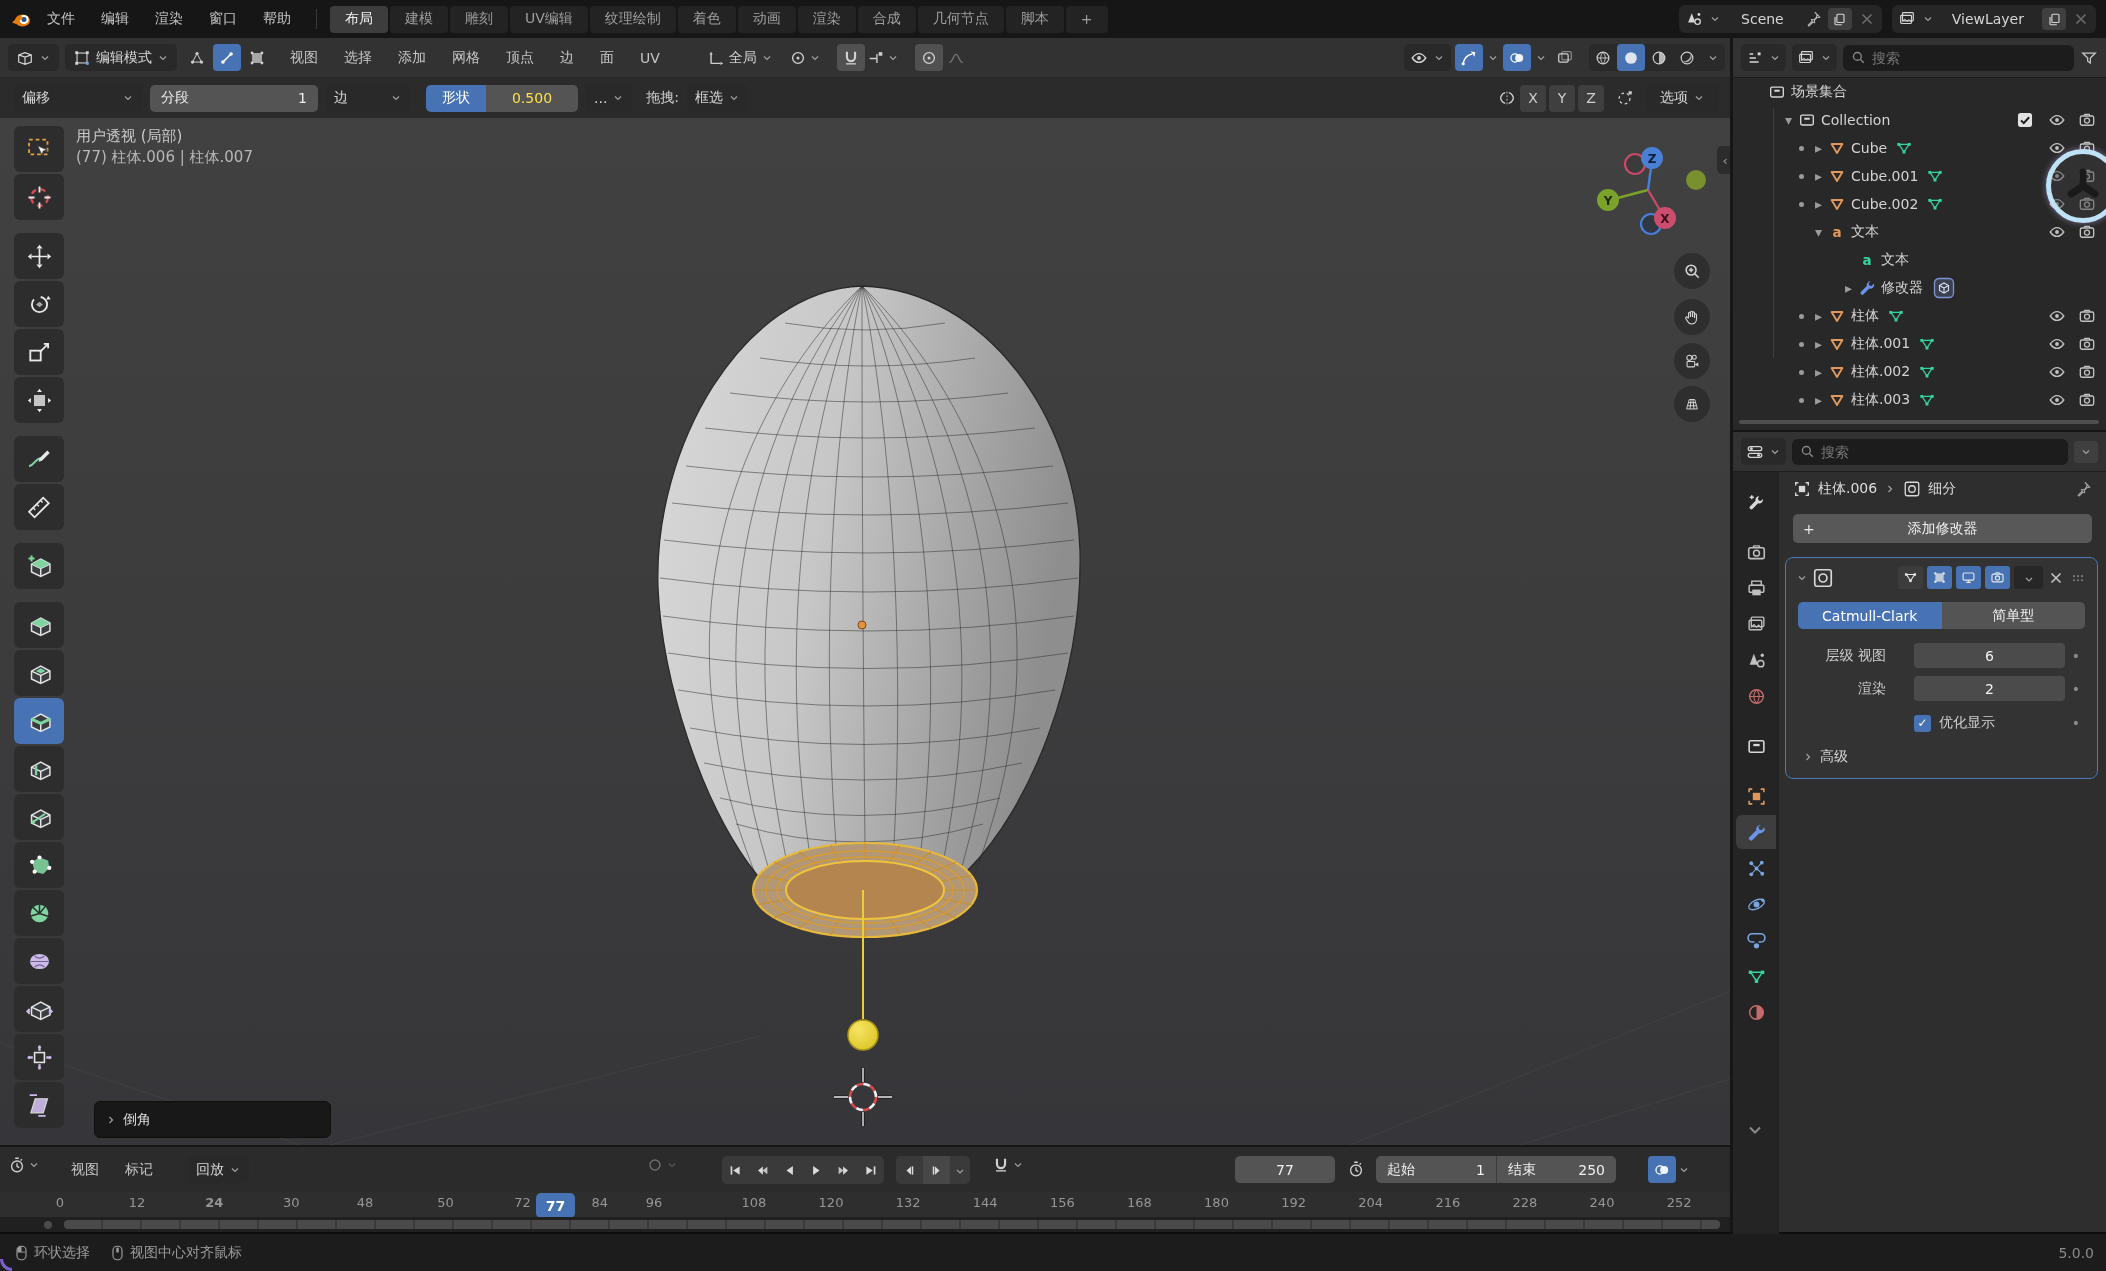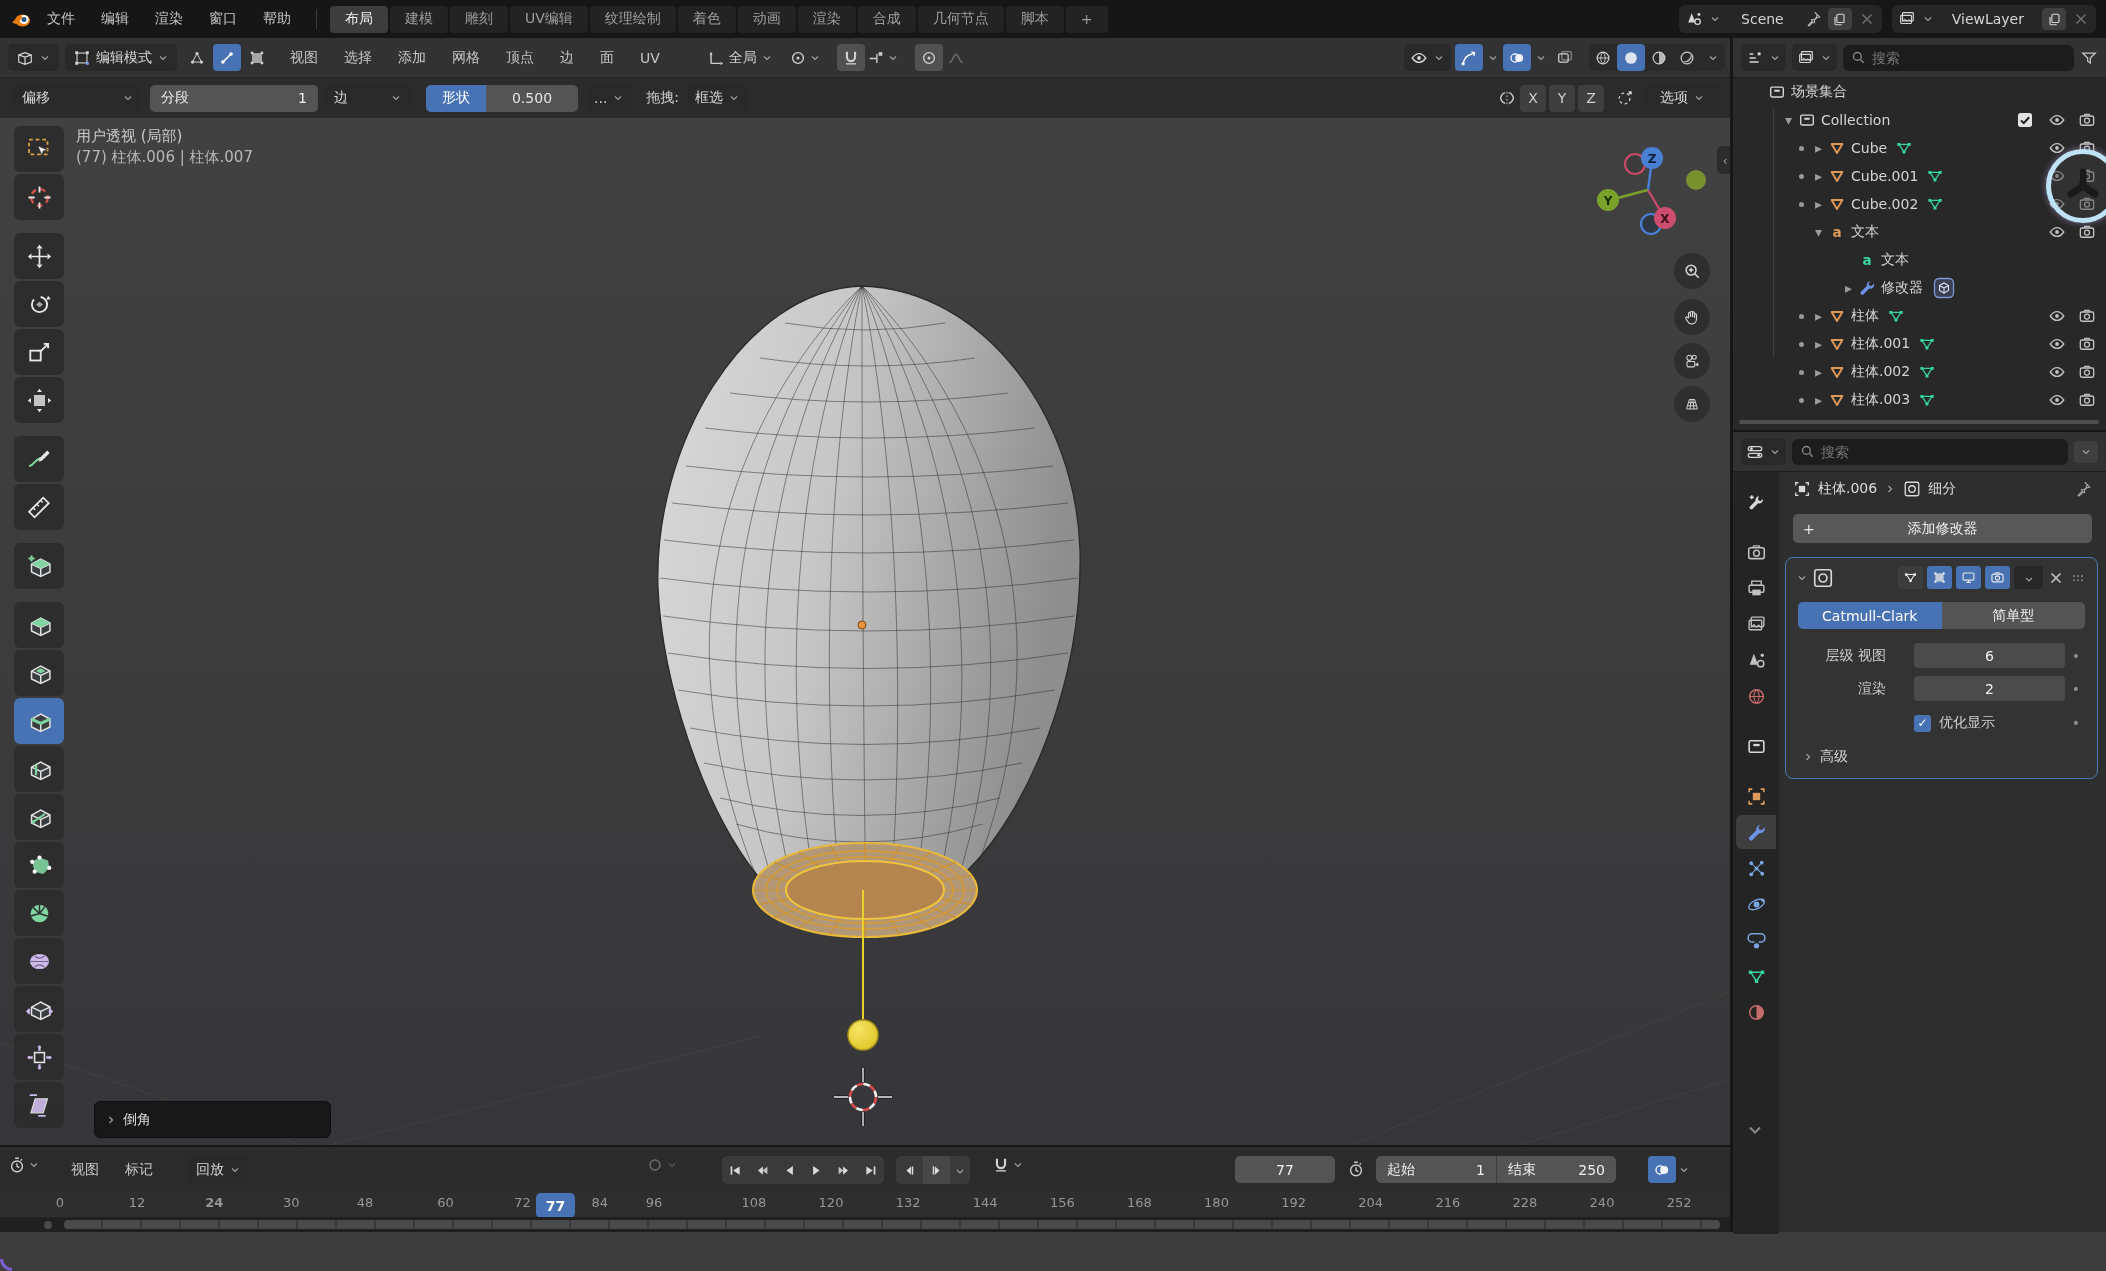--- a/index.html
+++ b/index.html
@@ -26,21 +26,21 @@
 
 #vheader{left:0;top:38px;width:1733px;height:40px;background:#323232;display:flex;align-items:center;padding:0 8px;gap:6px;border-bottom:1px solid #262626}
 #tsheader{left:0;top:78px;width:1733px;height:40px;background:#2b2b2b;display:flex;align-items:center;padding:0 14px;gap:8px}
 .hbtn{height:27px;background:#292929;border-radius:5px;display:flex;align-items:center;padding:0 8px;gap:5px;color:#d6d6d6}
 .sq{width:28px;height:27px;background:#323232;border-radius:4px;display:flex;align-items:center;justify-content:center;color:#cfcfcf}
 .sq.on{background:#4772b3;color:#fff}
 .sq.press{background:#515151}
 .field{height:27px;background:#545454;border-radius:5px;display:flex;align-items:center;justify-content:space-between;padding:0 11px;color:#f0f0f0}
 .segpair{display:flex;height:27px;border-radius:5px;overflow:hidden}
 .segpair .a{background:#4772b3;color:#fff;display:flex;align-items:center;padding:0 16px}
-.segpair .b{background:#545454;color:#e5e5e5;display:flex;align-items:center;padding:0 16px}
+.segpair .b{background:#545454;color:#fde047;display:flex;align-items:center;padding:0 16px}
 
 #viewport{left:0;top:118px;width:1733px;height:1027px;background:linear-gradient(#414141,#3a3a3c 70%,#36363a);overflow:hidden}
 #vp-scene{position:absolute;left:0;top:0;pointer-events:none}
 #tools{position:absolute;left:14px;top:8px;display:flex;flex-direction:column;gap:2px;width:52px}
 .tool{width:50px;height:46px;background:rgba(44,44,44,.95);border-radius:6px;display:flex;align-items:center;justify-content:center}
 .tool.active{background:#4772b3}
 .tool svg{width:27px;height:27px}
 .tgap{height:9px}
 .vp-label{position:absolute;color:#c9c9c9;font-size:15px}
 #opbox{position:absolute;left:94px;top:983px;width:237px;height:37px;background:rgba(22,22,22,.93);border:1px solid #0f0f0f;border-radius:6px;display:flex;align-items:center;padding:0 10px;gap:6px;color:#dedede}
@@ -952,21 +952,21 @@
   </div>
     </div>
 
   <div id="ruler" class="abs">
     <div id="ticks">
         <div class="tick" style="left: 60px;">0</div>
         <div class="tick" style="left: 137.1px;">12</div>
         <div class="tick" style="left: 214.2px; font-weight: bold;">24</div>
         <div class="tick" style="left: 291.3px;">30</div>
         <div class="tick" style="left: 365px;">48</div>
-        <div class="tick" style="left: 445.5px;">60</div>
+        <div class="tick" style="left: 445.5px;">50</div>
         <div class="tick" style="left: 522.6px;">72</div>
         <div class="tick" style="left: 599.7px;">84</div>
         <div class="tick" style="left: 654px;">96</div>
         <div class="tick" style="left: 753.9px;">108</div>
         <div class="tick" style="left: 831px;">120</div>
         <div class="tick" style="left: 908.1px;">132</div>
         <div class="tick" style="left: 985.2px;">144</div>
         <div class="tick" style="left: 1062.3px;">156</div>
         <div class="tick" style="left: 1139.4px;">168</div>
         <div class="tick" style="left: 1216.5px;">180</div>
@@ -977,20 +977,42 @@
         <div class="tick" style="left: 1602px;">240</div>
         <div class="tick" style="left: 1679.1px;">252</div>
       </div>
     <div id="frametag">77</div>
     <div id="tstrip">
       <div id="tknob"></div>
       <div id="tbar"></div>
     </div>
   </div>
 
+  <div id="statusbar" class="abs">
+    <span class="hint">
+      <span class="ic">
+          <svg viewBox="0 0 14 20">
+            <rect x="2" y="2.5" width="10" height="15" rx="4.5" fill="none" stroke="currentColor" stroke-width="1.3"></rect>
+            <path d="M2.6 9h8.8" stroke="currentColor" stroke-width="1"></path>
+            <path d="M2.7 5A4.4 4.4 0 0 1 7 2.6V8.9H2.7z" fill="currentColor"></path>
+          </svg>
+        </span>
+      <span>环状选择</span>
+    </span>
+    <span class="hint">
+      <span class="ic">
+          <svg viewBox="0 0 14 20">
+            <rect x="2" y="2.5" width="10" height="15" rx="4.5" fill="none" stroke="currentColor" stroke-width="1.3"></rect>
+            <rect x="5.6" y="4" width="2.8" height="5.5" rx="1.3" fill="currentColor"></rect>
+          </svg>
+        </span>
+      <span>视图中心对齐鼠标</span>
+    </span>
+    <span id="version">5.0.0</span>
+  </div>
   <div id="corner"></div>
 
   <div id="sidebar-div" class="abs"></div>
 
   <div id="outliner" class="abs">
     <div id="ol-head">
       <div class="hbtn" style="padding:0 5px">
         <span class="ic">
             <svg viewBox="0 0 20 20">
               <path d="M4 5.5h4M4 10h7M4 14.5h10" stroke="currentColor" stroke-width="1.6"></path>

